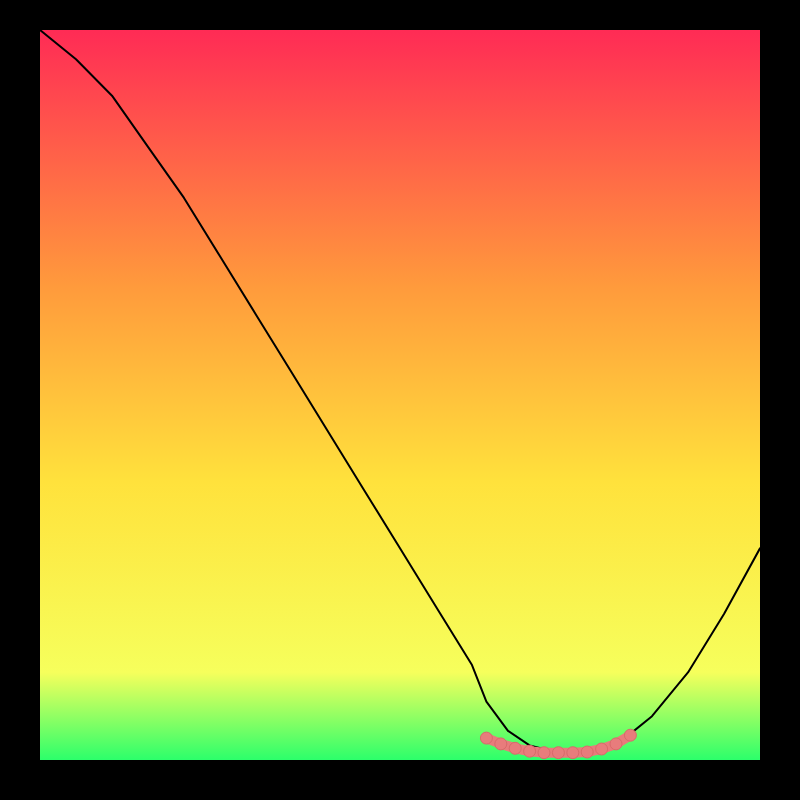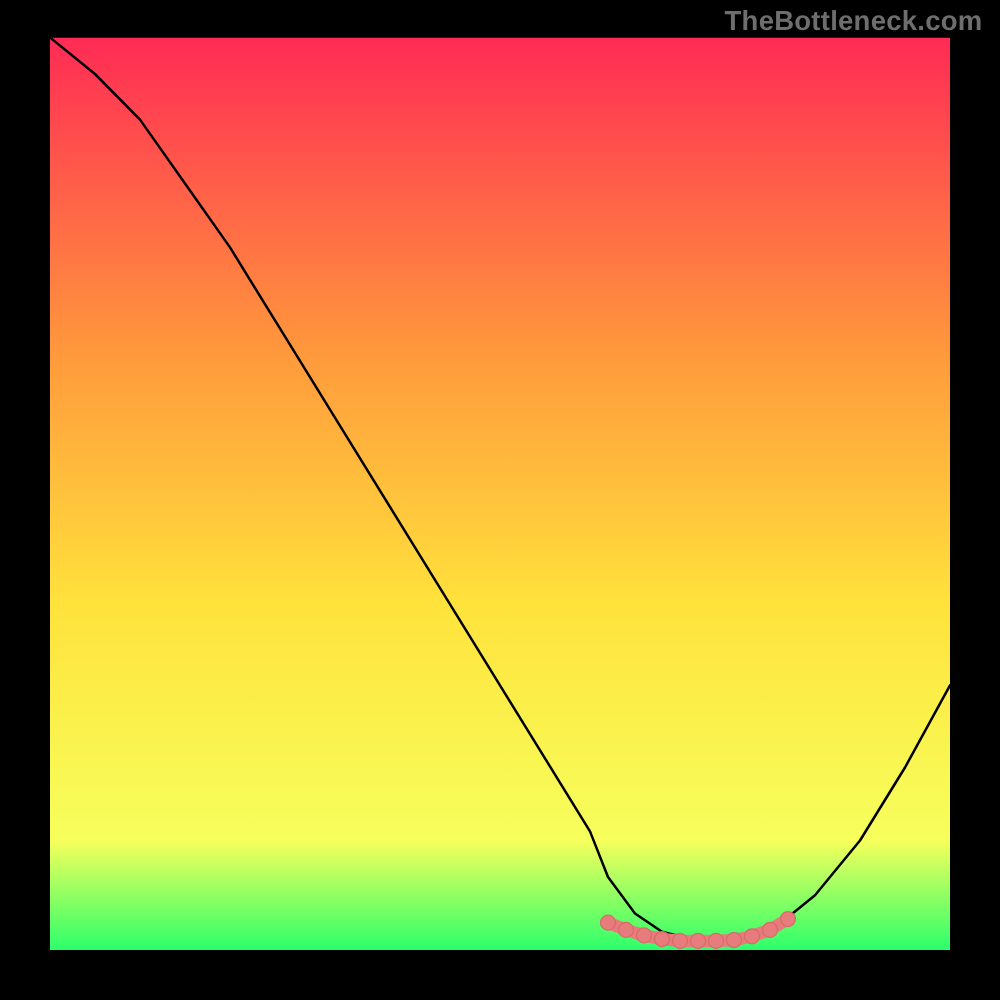--- a/index.html
+++ b/index.html
@@ -56,21 +56,20 @@
     stroke: #e87c7c;
     stroke-width: 10;
     stroke-linecap: round;
   }
 </style>
 </head>
 <body>
 
 <div class="frame">
 
-  <div class="watermark">TheBottleneck.com</div>
 
   <div class="plot-wrap">
     <svg class="plot" viewBox="0 0 720 730" preserveAspectRatio="none">
       <defs>
         <linearGradient id="bg-grad" x1="0" y1="0" x2="0" y2="1">
           <stop offset="0" stop-color="#ff2b55"></stop>
           <stop offset="0.35" stop-color="#ff9a3c"></stop>
           <stop offset="0.62" stop-color="#ffe23c"></stop>
           <stop offset="0.88" stop-color="#f6ff5c"></stop>
           <stop offset="1" stop-color="#2cff6b"></stop>

